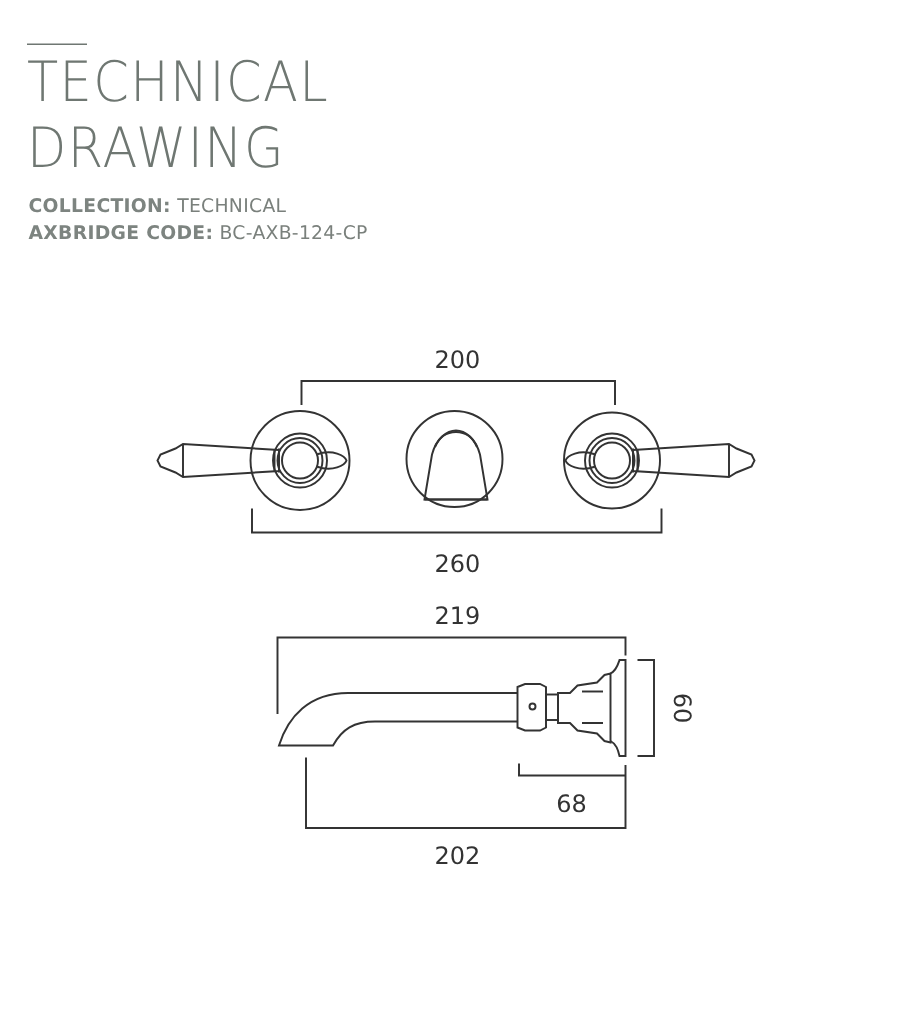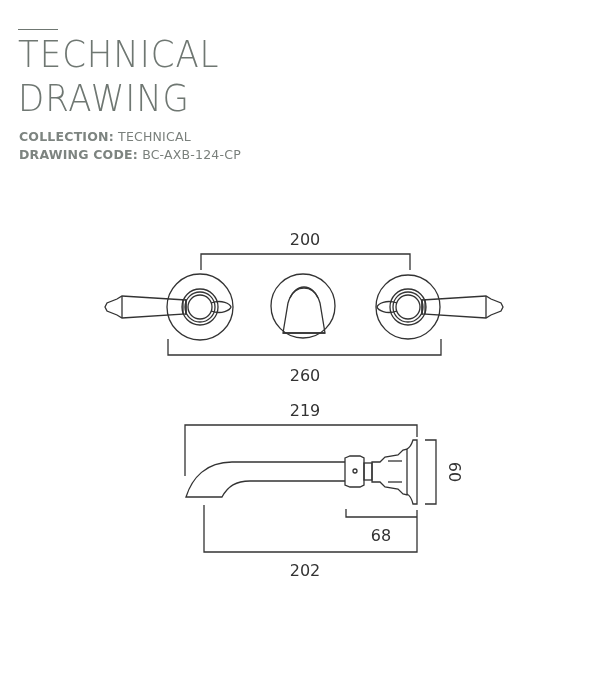--- a/index.html
+++ b/index.html
@@ -19,21 +19,21 @@
 <div class="rule"></div>
 <div class="title">
   <div>TECHNICAL</div>
   <div>DRAWING</div>
 </div>
 <div class="meta meta-1">
   <b>COLLECTION:</b>
   <span>TECHNICAL</span>
 </div>
 <div class="meta meta-2">
-  <b>DRAWING CODE:</b>
+  <b>AXBRIDGE CODE:</b>
   <span>BC-AXB-124-CP</span>
 </div>
 
 <svg class="drawing" width="608" height="678" viewBox="0 0 608 678" fill="none" stroke="#333333" stroke-width="1.3">
 
   <g>
 
     <g>
       <polyline points="201,270 201,254 410,254 410,270"></polyline>
       <text class="dim-text" x="305" y="245" text-anchor="middle" stroke="none">200</text>

